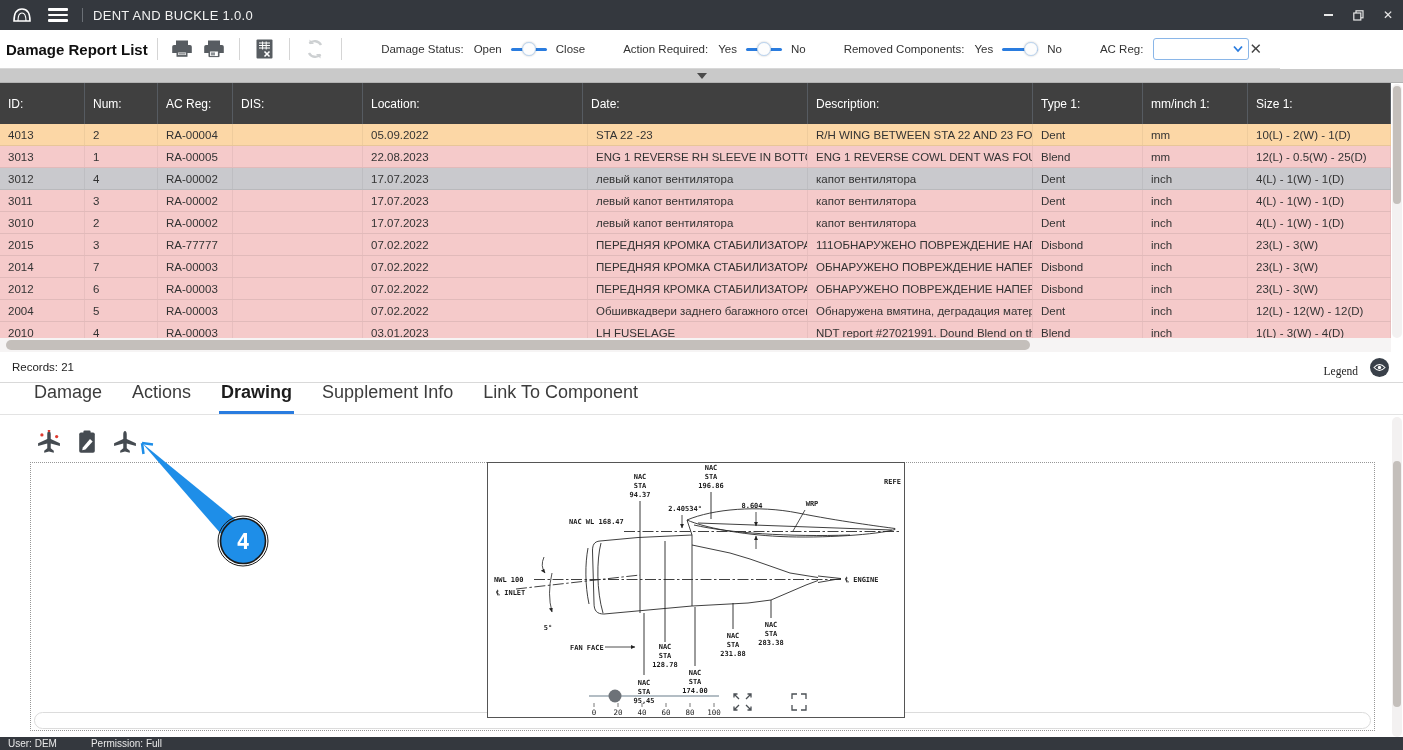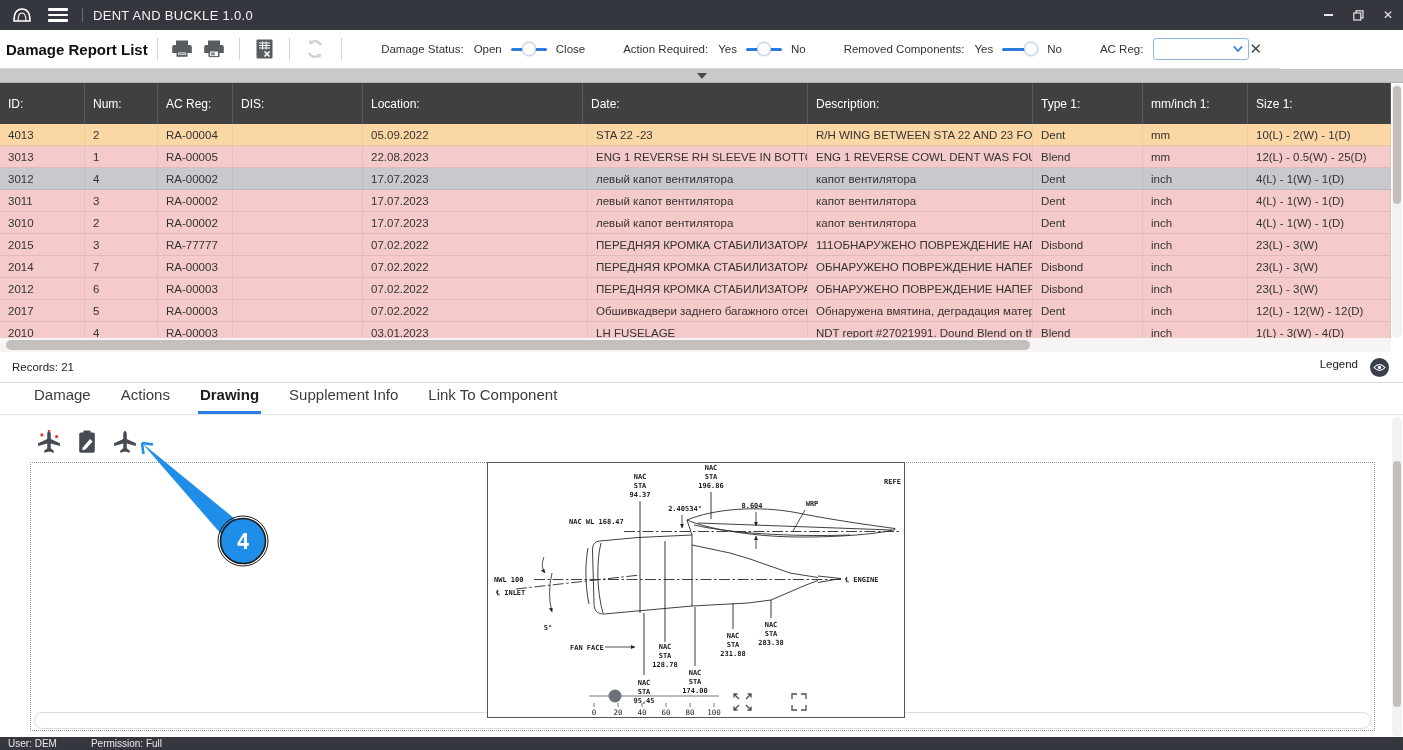--- a/index.html
+++ b/index.html
@@ -60,28 +60,28 @@
   .partial-row { height:8px; background:#f5caca; }
   .vscroll { position:absolute; width:10px; border-radius:5px; background:#f3f1f1; }
   .vscroll .thumb { position:absolute; left:1px; width:8px; background:#c4bfbb; border-radius:4px; cursor:grab; }
   .hscroll { position:absolute; left:0; top:338px; width:1391px; height:14px; background:#f6f4f4; }
   .hscroll .thumb { position:absolute; left:6px; top:2px; width:1024px; height:10px; background:#c4bfbb; border-radius:5px; cursor:grab; }
 
   
   .records-bar { position:absolute; left:0; top:352px; width:1403px; height:31px; background:#fff;
                  border-bottom:1px solid #d9d9d9; display:flex; align-items:center; }
   .records-label { font-size:11.5px; color:#222; margin-left:12px; }
-  .legend-wrap { margin-left:auto; display:flex; align-items:flex-start; margin-right:14px; }
+  .legend-wrap { margin-left:auto; display:flex; align-items:flex-end; margin-right:14px;font-family:Liberation Serif, serif; }
   .legend-label { font-size:11.5px; color:#222; margin-right:12px; }
   .eye-btn { width:19px; height:19px; border-radius:50%; background:#394049; display:flex; align-items:center; justify-content:center; cursor:pointer; }
 
   
   .tabbar { position:absolute; left:0; top:384px; width:1403px; height:31px; background:#fff;
             border-bottom:1px solid #e3e3e3; display:flex; align-items:flex-end; padding-left:32px; }
-  .tab { font-size:15px; color:#3c3c3c; padding:6px 2px 8px 2px; margin-right:26px; cursor:pointer; border-bottom:3px solid transparent; }
+  .tab { font-size:18px; color:#3c3c3c; padding:6px 2px 8px 2px; margin-right:26px; cursor:pointer; border-bottom:3px solid transparent; }
   .tab.active { font-weight:bold; color:#1c1c1c; border-bottom:3px solid #2a7cdf; }
 
   
   .drawpanel { position:absolute; left:0; top:415px; width:1403px; height:322px; background:#fff; }
   .draw-toolbar { position:absolute; left:36px; top:14px; display:flex; }
   .draw-icon { width:26px; height:26px; margin-right:12px; display:flex; align-items:center; justify-content:center; cursor:pointer; }
   .dotted-box { position:absolute; left:30px; top:47px; width:1345px; height:269px; border:1px dotted #979797; }
   .inner-hscroll { position:absolute; left:34px; top:297px; width:1337px; height:17px;
                    border:1px solid #dcdcdc; border-radius:9px; background:#fff; }
   .draw-image { position:absolute; left:487px; top:47px; width:418px; height:256px; background:#fff; border:1px solid #555; }
@@ -325,21 +325,21 @@
           <div class="td" style="width: 75px;">RA-00003</div>
           <div class="td" style="width: 130px;"></div>
           <div class="td" style="width: 225px;">07.02.2022</div>
           <div class="td" style="width: 220px;">ПЕРЕДНЯЯ КРОМКА СТАБИЛИЗАТОРА МЕЖДУ...</div>
           <div class="td" style="width: 225px;">ОБНАРУЖЕНО ПОВРЕЖДЕНИЕ НАПЕРЕЖНЕЙ...</div>
           <div class="td" style="width: 110px;">Disbond</div>
           <div class="td" style="width: 105px;">inch</div>
           <div class="td" style="width: 143px;">23(L) - 3(W)</div>
         </div>
         <div class="trow pink">
-          <div class="td" style="width: 85px;">2017</div>
+          <div class="td" style="width: 85px;">2004</div>
           <div class="td" style="width: 73px;">5</div>
           <div class="td" style="width: 75px;">RA-00003</div>
           <div class="td" style="width: 130px;"></div>
           <div class="td" style="width: 225px;">07.02.2022</div>
           <div class="td" style="width: 220px;">Обшивкадвери заднего багажного отсека, ме...</div>
           <div class="td" style="width: 225px;">Обнаружена вмятина,  деградация материала...</div>
           <div class="td" style="width: 110px;">Dent</div>
           <div class="td" style="width: 105px;">inch</div>
           <div class="td" style="width: 143px;">12(L) - 12(W) - 12(D)</div>
         </div>

